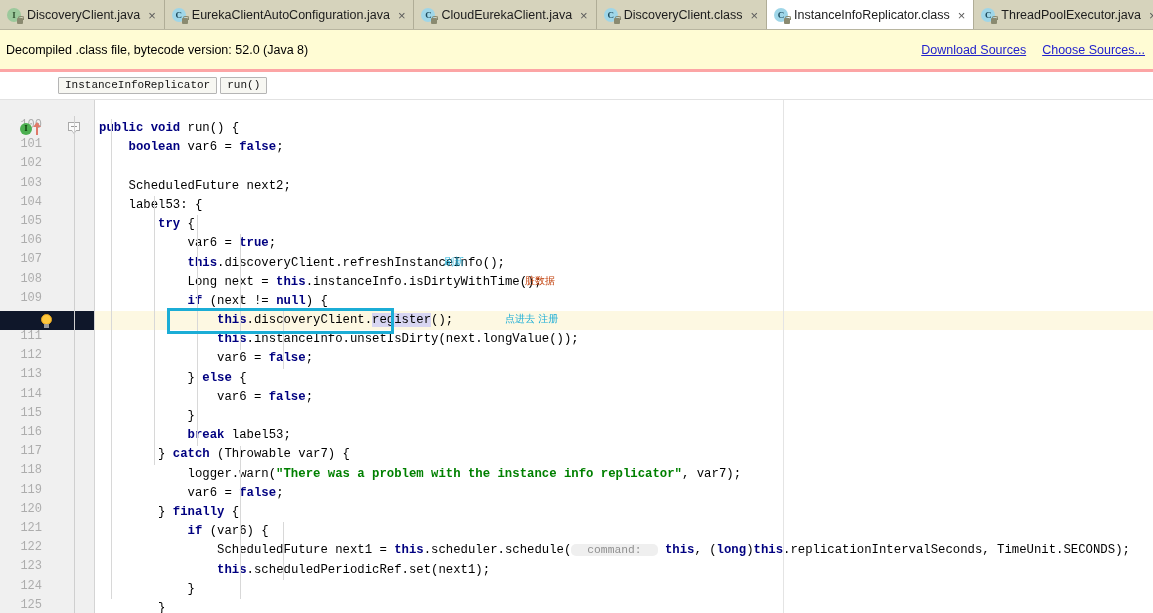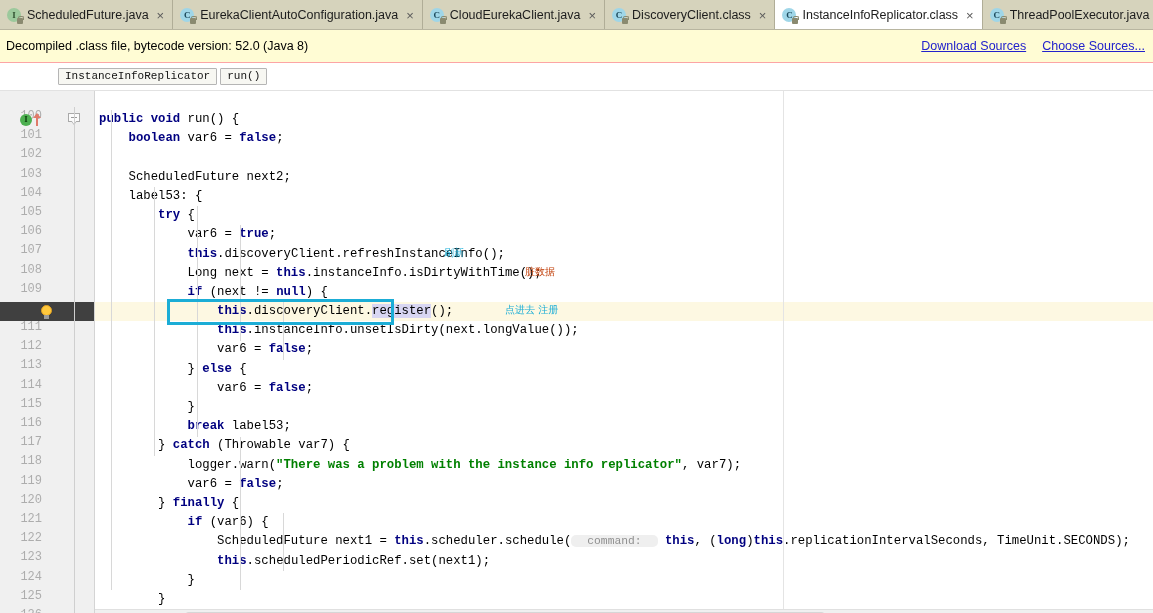--- a/index.html
+++ b/index.html
@@ -75,23 +75,23 @@
     color: #5b5b5b;
     margin-left: 3px;
     line-height: 1;
     cursor: default;
   }
 
   
   #notif-bar {
     display: flex;
     align-items: center;
-    height: 33px;
+    height: 42px;
     background: #fffcd4;
-    border-bottom: 1px solid #fca5a5;
+    border-bottom: 3px solid #fca5a5;
     padding: 0 8px 0 6px;
     font-size: 12.5px;
     color: #000;
   }
   #notif-text { flex: 1 1 auto; }
   .notif-link {
     color: #2222cc;
     text-decoration: underline;
     margin-left: 16px;
     font-size: 12.5px;
@@ -145,21 +145,21 @@
   }
   .gl .num {
     position: absolute;
     right: 52px;
     top: 16px;
     font-family: "Liberation Mono", monospace;
     font-size: 12px;
     color: #adadad;
     text-align: right;
   }
-  .gl.hl { background: #404040; }
+  .gl.hl { background: #0f172a; }
   .gl .marks {
     position: absolute;
     left: 20px; top: 0;
     height: 19.2px;
     display: flex;
     align-items: center;
     gap: 1px;
   }
 
   
@@ -323,21 +323,21 @@
 </style>
 </head>
 <body>
 
 <div id="tab-bar">
     <div class="tab">
       <span class="tab-icon iface">
         <span class="disc">I</span>
         <span class="lock"></span>
       </span>
-      <span>ScheduledFuture.java</span>
+      <span>DiscoveryClient.java</span>
       <span class="tab-close">×</span>
     </div>
     <div class="tab">
       <span class="tab-icon cls">
         <span class="disc">C</span>
         <span class="lock"></span>
       </span>
       <span>EurekaClientAutoConfiguration.java</span>
       <span class="tab-close">×</span>
     </div>

